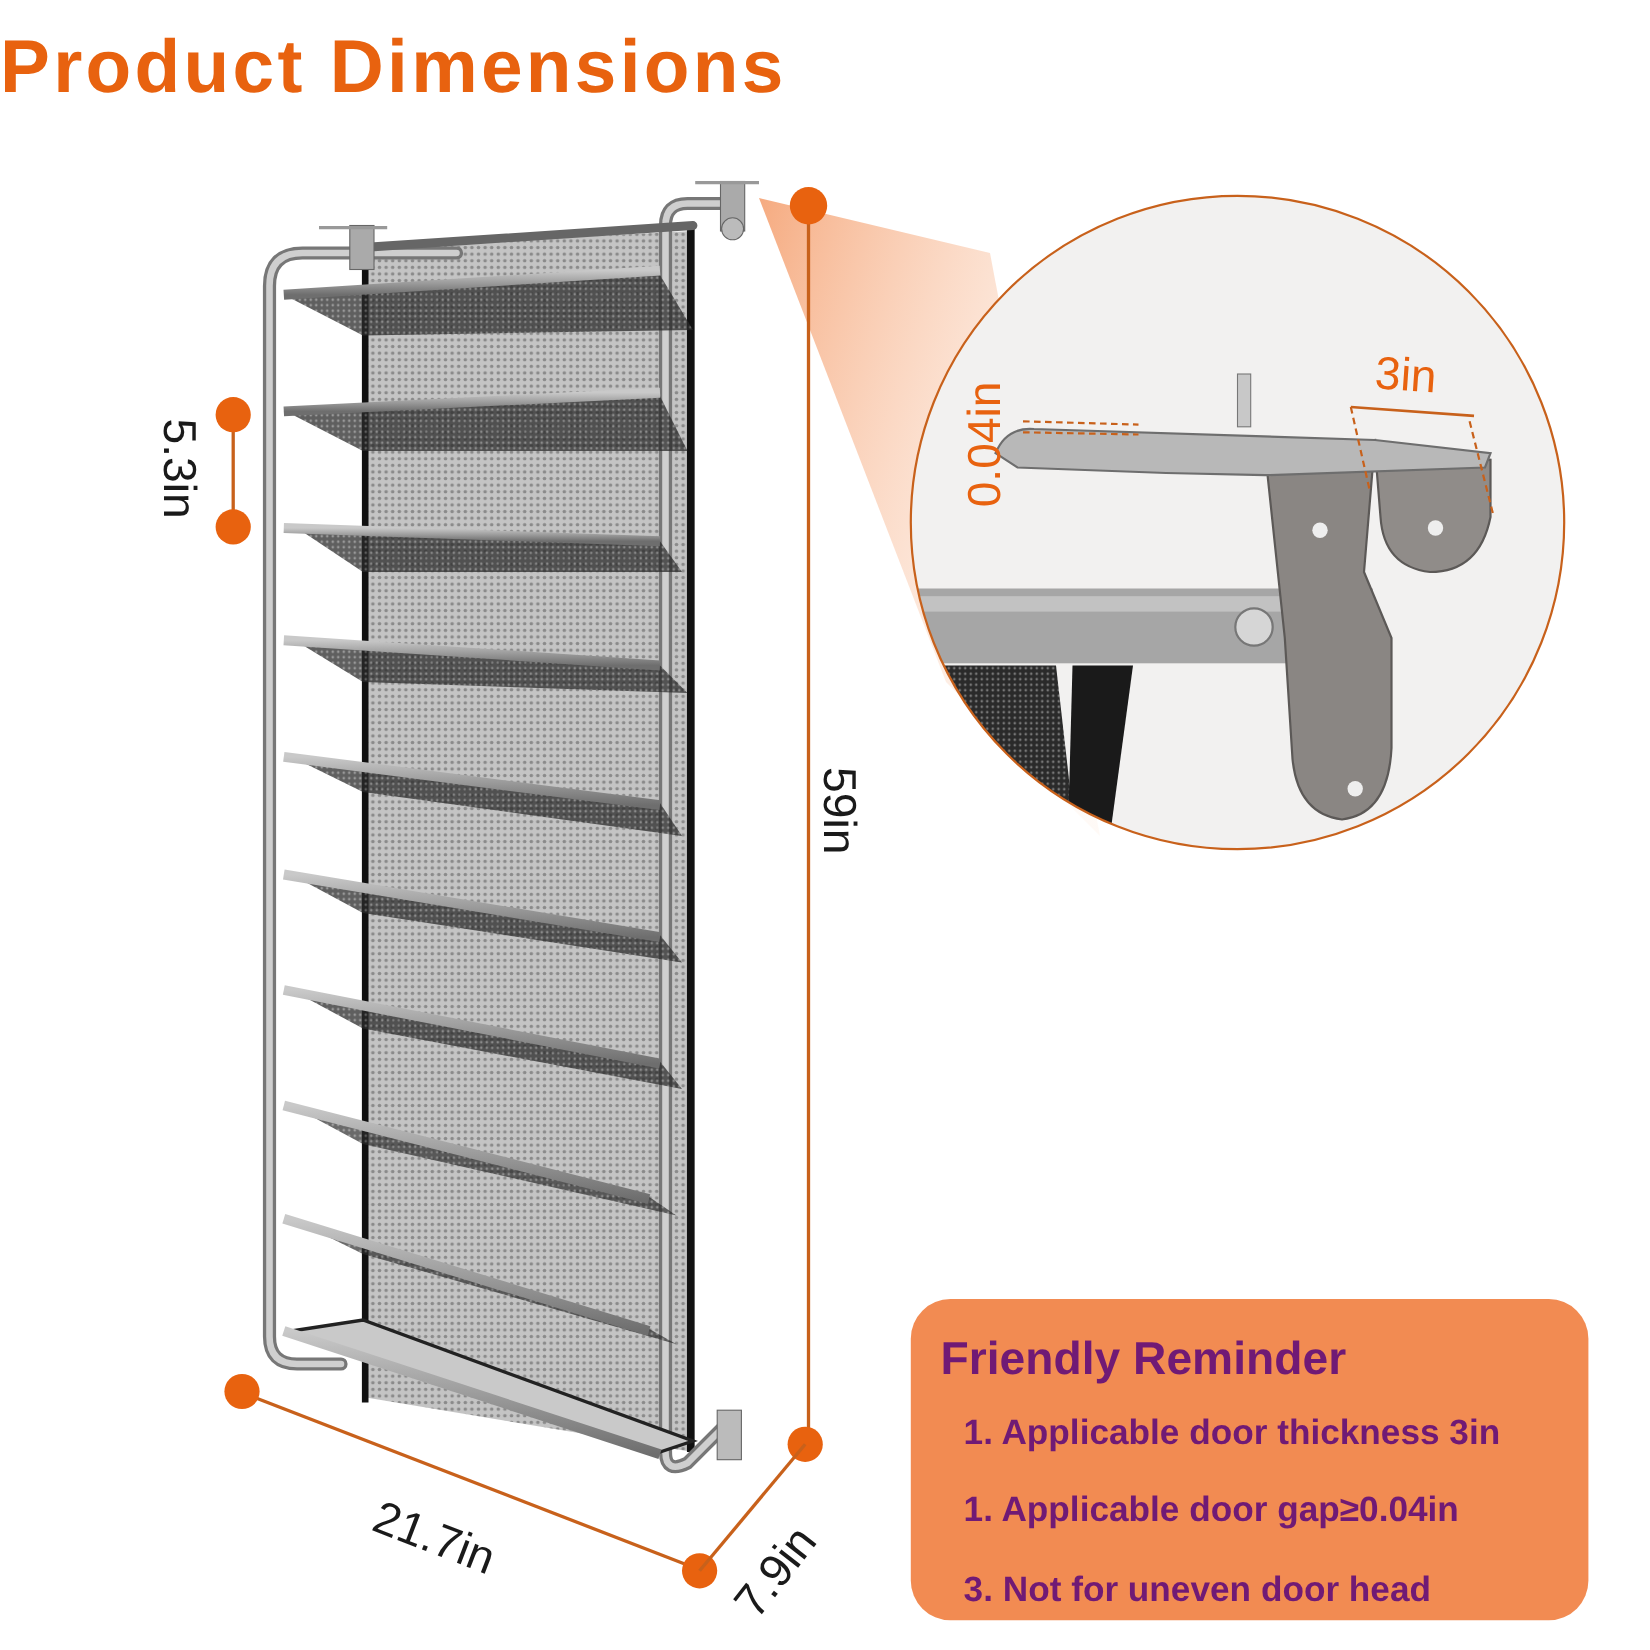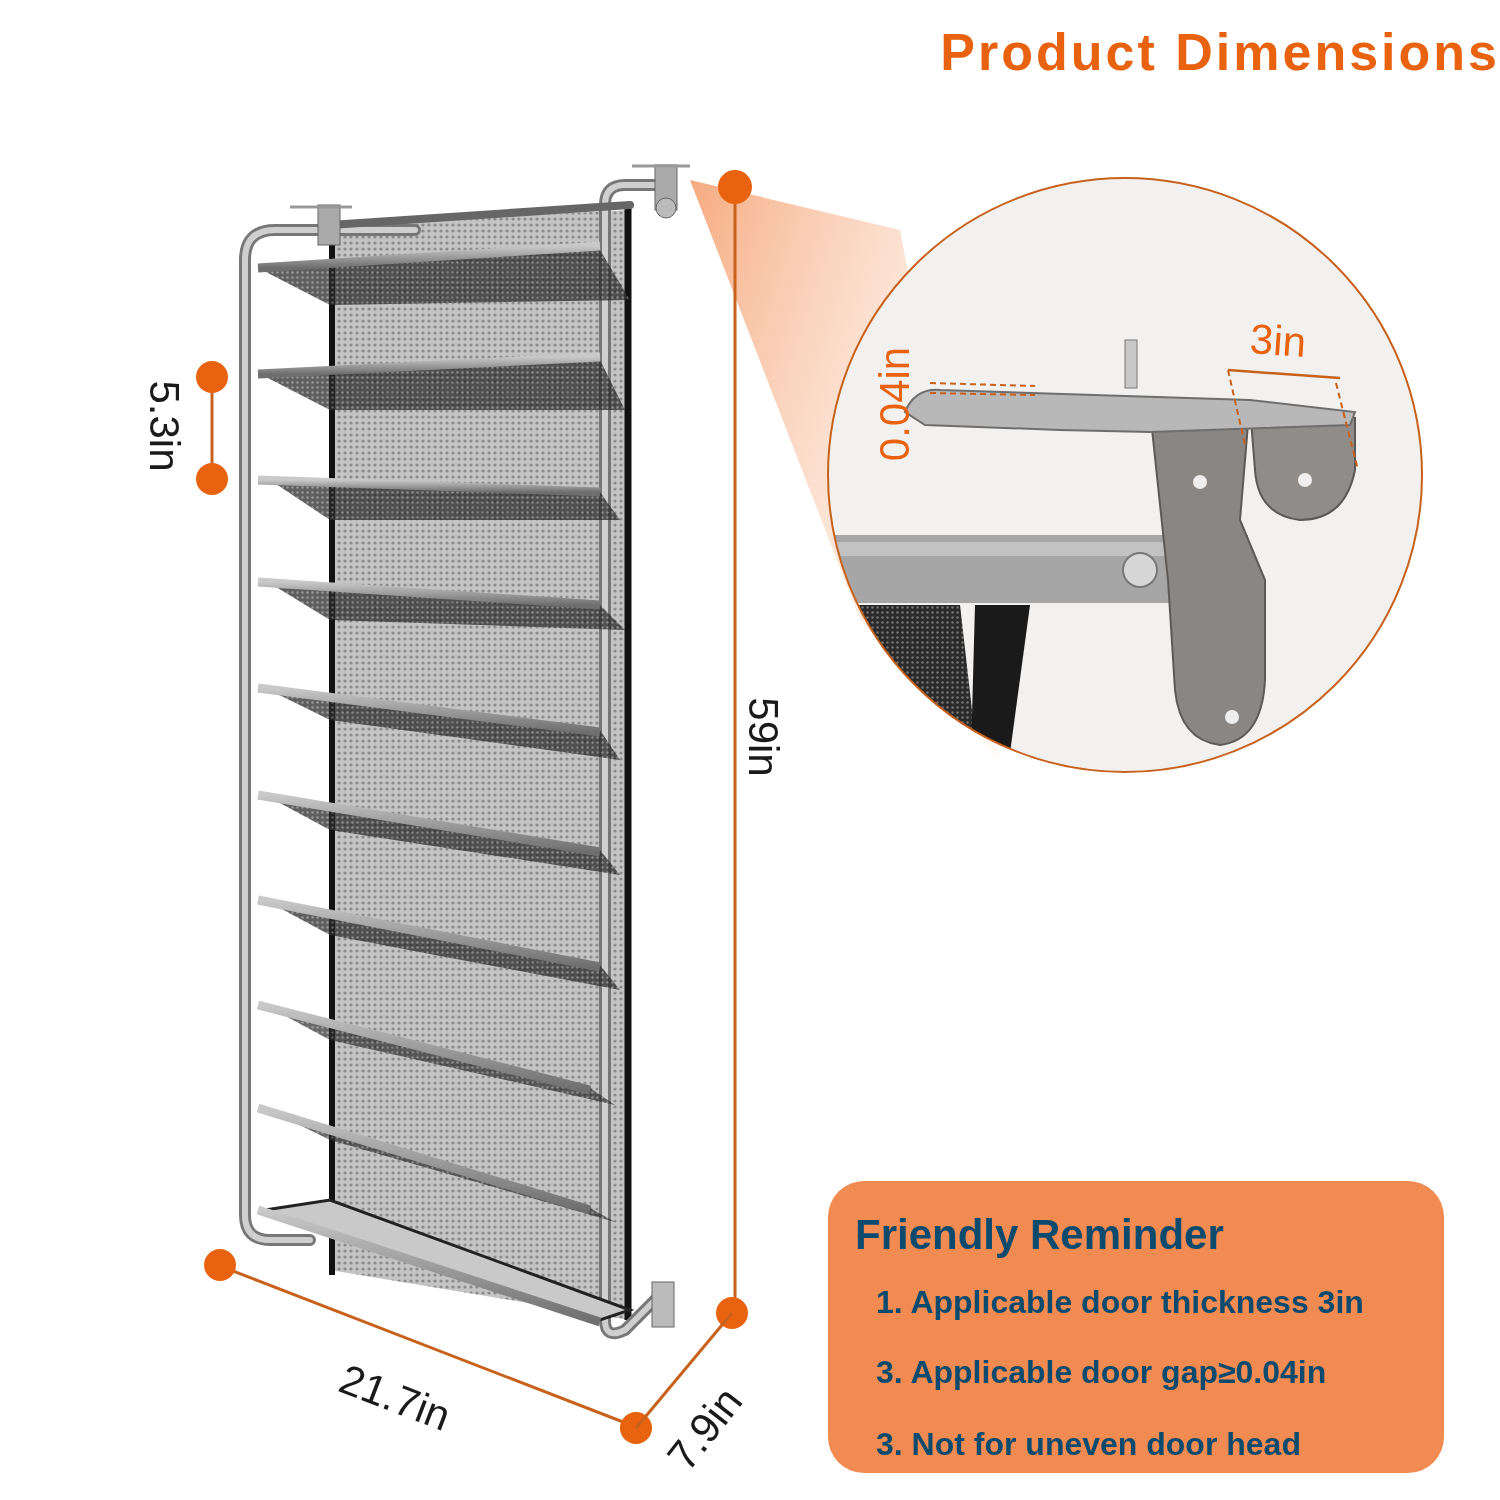--- a/index.html
+++ b/index.html
@@ -2,35 +2,35 @@
 <html><head>
 <meta charset="utf-8">
 <style>
   html, body { margin: 0; padding: 0; }
   body {
     width: 1500px; height: 1500px; position: relative; overflow: hidden;
     background: #ffffff;
     font-family: "Liberation Sans", "DejaVu Sans", sans-serif;
   }
   .title {
-    position: absolute; left: 0; top: 22px; width: 1500px; text-align: right;
-    font-size: 52px; font-weight: bold; color: #e8620f; letter-spacing: 3px;
+    position: absolute; left: 0; top: 22px; width: 1500px; text-align: left;
+    font-size: 68px; font-weight: bold; color: #e8620f; letter-spacing: 3px;
   }
   svg.art { position: absolute; left: 0; top: 0; }
   .dim-label {
     position: absolute; color: #1a1a1a; font-size: 42px;
     font-family: "Liberation Sans", sans-serif; white-space: nowrap;
   }
   .callout-label {
     position: absolute; color: #e8620f; font-size: 42px; white-space: nowrap;
     font-family: "Liberation Sans", sans-serif;
   }
   .reminder {
     position: absolute; left: 828px; top: 1181px; width: 616px; height: 292px;
-    background: #f28b52; border-radius: 36px; color: #0c4a6e;
+    background: #f28b52; border-radius: 36px; color: #701a75;
   }
   .reminder .r-title {
     position: absolute; left: 27px; top: 30px; font-size: 42px; font-weight: bold;
   }
   .reminder .r-item {
     position: absolute; left: 48px; font-size: 32px; white-space: nowrap; font-weight: bold;
   }
 </style>
 </head>
 <body>
@@ -197,15 +197,15 @@
 <div class="dim-label" style="left:723px; top:713px; transform: rotate(90deg); transform-origin: center;">59in</div>
 <div class="dim-label" style="left:350px; top:1355px; transform: rotate(21deg); transform-origin: left top;">21.7in</div>
 <div class="dim-label" style="left:658px; top:1450px; transform: rotate(-52deg); transform-origin: left top;">7.9in</div>
 
 <div class="callout-label" style="left:838px; top:380px; transform: rotate(-90deg); transform-origin: center;">0.04in</div>
 <div class="callout-label" style="left:1250px; top:317px; transform: rotate(4deg);">3in</div>
 
 <div class="reminder">
   <div class="r-title">Friendly Reminder</div>
   <div class="r-item" style="top:103px;">1. Applicable door thickness 3in</div>
-  <div class="r-item" style="top:173px;">3. Applicable door gap≥0.04in</div>
+  <div class="r-item" style="top:173px;">1. Applicable door gap≥0.04in</div>
   <div class="r-item" style="top:245px;text-align:center;">3. Not for uneven door head</div>
 </div>
 
 </body></html>

